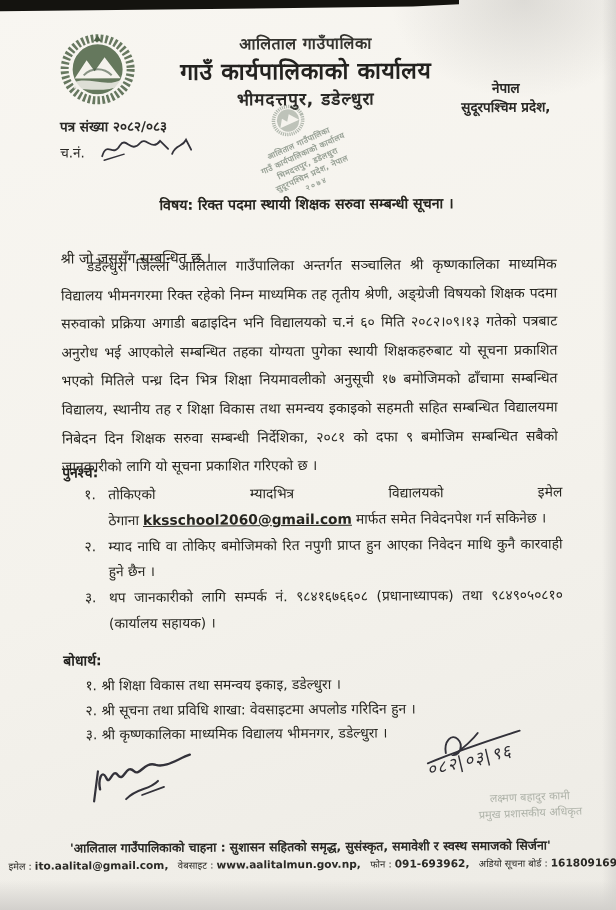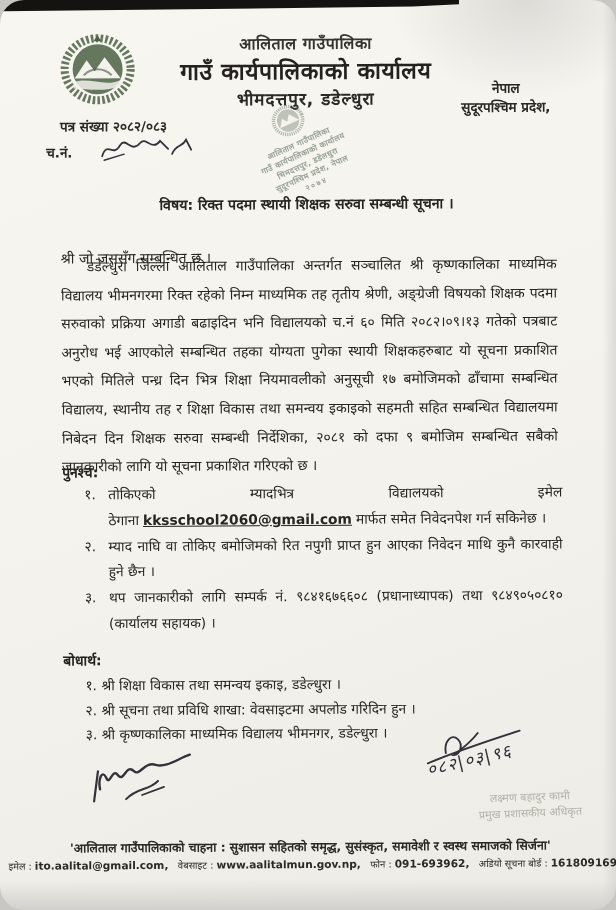--- a/index.html
+++ b/index.html
@@ -3,34 +3,34 @@
 <meta charset="utf-8">
 <style>
   html,body{margin:0;padding:0;background:#c9c7c3;}
   .page{
     position:relative;width:616px;height:910px;overflow:hidden;
     background:
       radial-gradient(120% 60% at 85% 0%, rgba(190,188,184,.45) 0%, rgba(190,188,184,0) 18%),
       linear-gradient(to top, #d2d0cc 0px, rgba(210,208,204,0) 30px),
       linear-gradient(to left, #dddbd7 0px, rgba(221,219,215,0) 14px),
       linear-gradient(160deg,#f8f6f1 0%,#f4f2ec 55%,#edebe5 100%);
-    font-family:"DejaVu Sans",sans-serif;color:#2b2a28;border-radius:24px;
+    font-family:"DejaVu Sans",sans-serif;color:#2b2a28;
   }
   .content{position:absolute;inset:0;transform:rotate(-0.35deg);}
   .scan-edge{position:absolute;left:-3px;top:0;width:462px;height:12px;background:#14130f;
     clip-path:polygon(0 0,100% 0,100% 35%,90% 55%,0 95%);}
   .abs{position:absolute;}
   .dev{font-family:"DejaVu Sans",sans-serif;}
   
   .h-muni{left:0;right:0;top:32px;text-align:center;font-size:16px;font-weight:600;color:#35342f;letter-spacing:.5px;}
   .h-office{left:0;right:0;top:54px;text-align:center;font-size:23px;font-weight:bold;color:#23221f;letter-spacing:.5px;}
   .h-place{left:0;right:0;top:87px;text-align:center;font-size:17px;font-weight:bold;color:#2a2926;letter-spacing:1px;}
   .h-prov{right:28px;top:80px;width:160px;text-align:center;font-size:13.5px;font-weight:bold;line-height:19px;color:#2a2926;}
   .h-letterno{left:62px;top:116px;font-size:13.5px;font-weight:bold;color:#2a2926;}
-  .h-chano{left:48px;top:142px;font-size:13.5px;font-weight:bold;color:#2a2926;}
+  .h-chano{left:62px;top:142px;font-size:13.5px;font-weight:normal;color:#2a2926;}
   .h-date{left:418px;top:158px;font-size:14.5px;color:#1f1e1c;letter-spacing:1px;}
   
   .logo{left:60px;top:32px;width:80px;height:76px;}
   
   .stamp{left:225px;top:100px;width:170px;height:130px;transform:rotate(-24deg);
     color:#5f6f60;opacity:.62;text-align:center;}
   .stamp .s-line{font-size:8px;font-weight:bold;letter-spacing:.4px;line-height:11px;white-space:nowrap;}
   .stamp .s-year{font-size:7.5px;letter-spacing:2px;}
   .stamp svg{display:block;margin:0 auto 2px auto;opacity:.75;}
   

